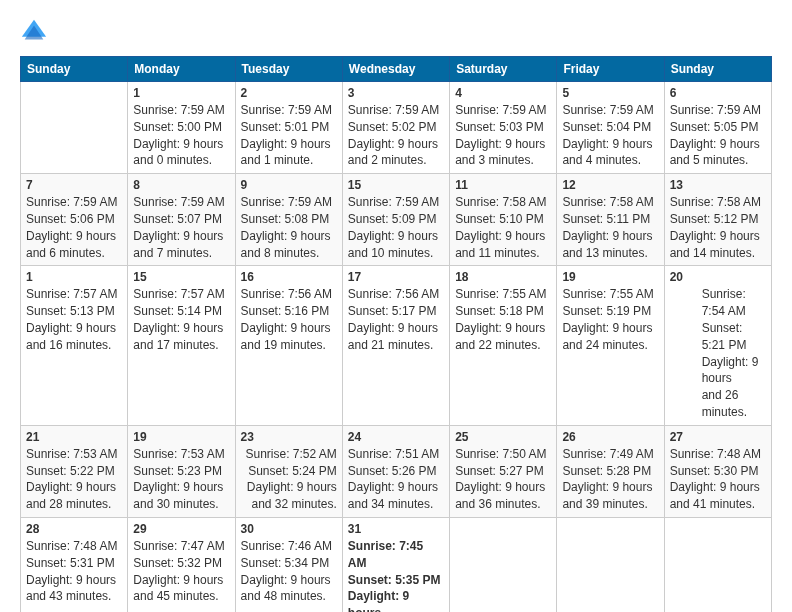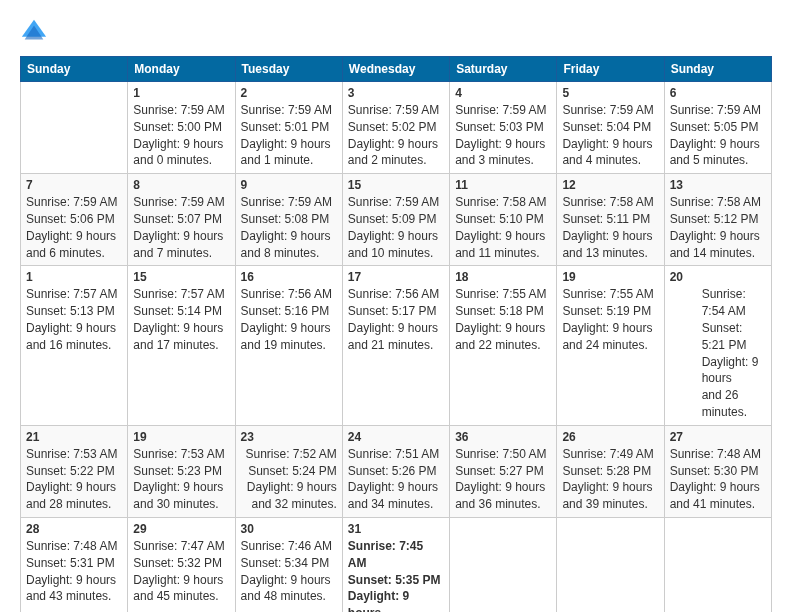--- a/index.html
+++ b/index.html
@@ -298,21 +298,21 @@
 and 32 minutes.</div>
           </td>
           <td>
             <span class="day-number">24</span>
             <div class="day-info" style="white-space: pre-line;">Sunrise: 7:51 AM
 Sunset: 5:26 PM
 Daylight: 9 hours
 and 34 minutes.</div>
           </td>
           <td>
-            <span class="day-number">36</span>
+            <span class="day-number">25</span>
             <div class="day-info" style="white-space: pre-line;">Sunrise: 7:50 AM
 Sunset: 5:27 PM
 Daylight: 9 hours
 and 36 minutes.</div>
           </td>
           <td>
             <span class="day-number">26</span>
             <div class="day-info" style="white-space: pre-line;">Sunrise: 7:49 AM
 Sunset: 5:28 PM
 Daylight: 9 hours

